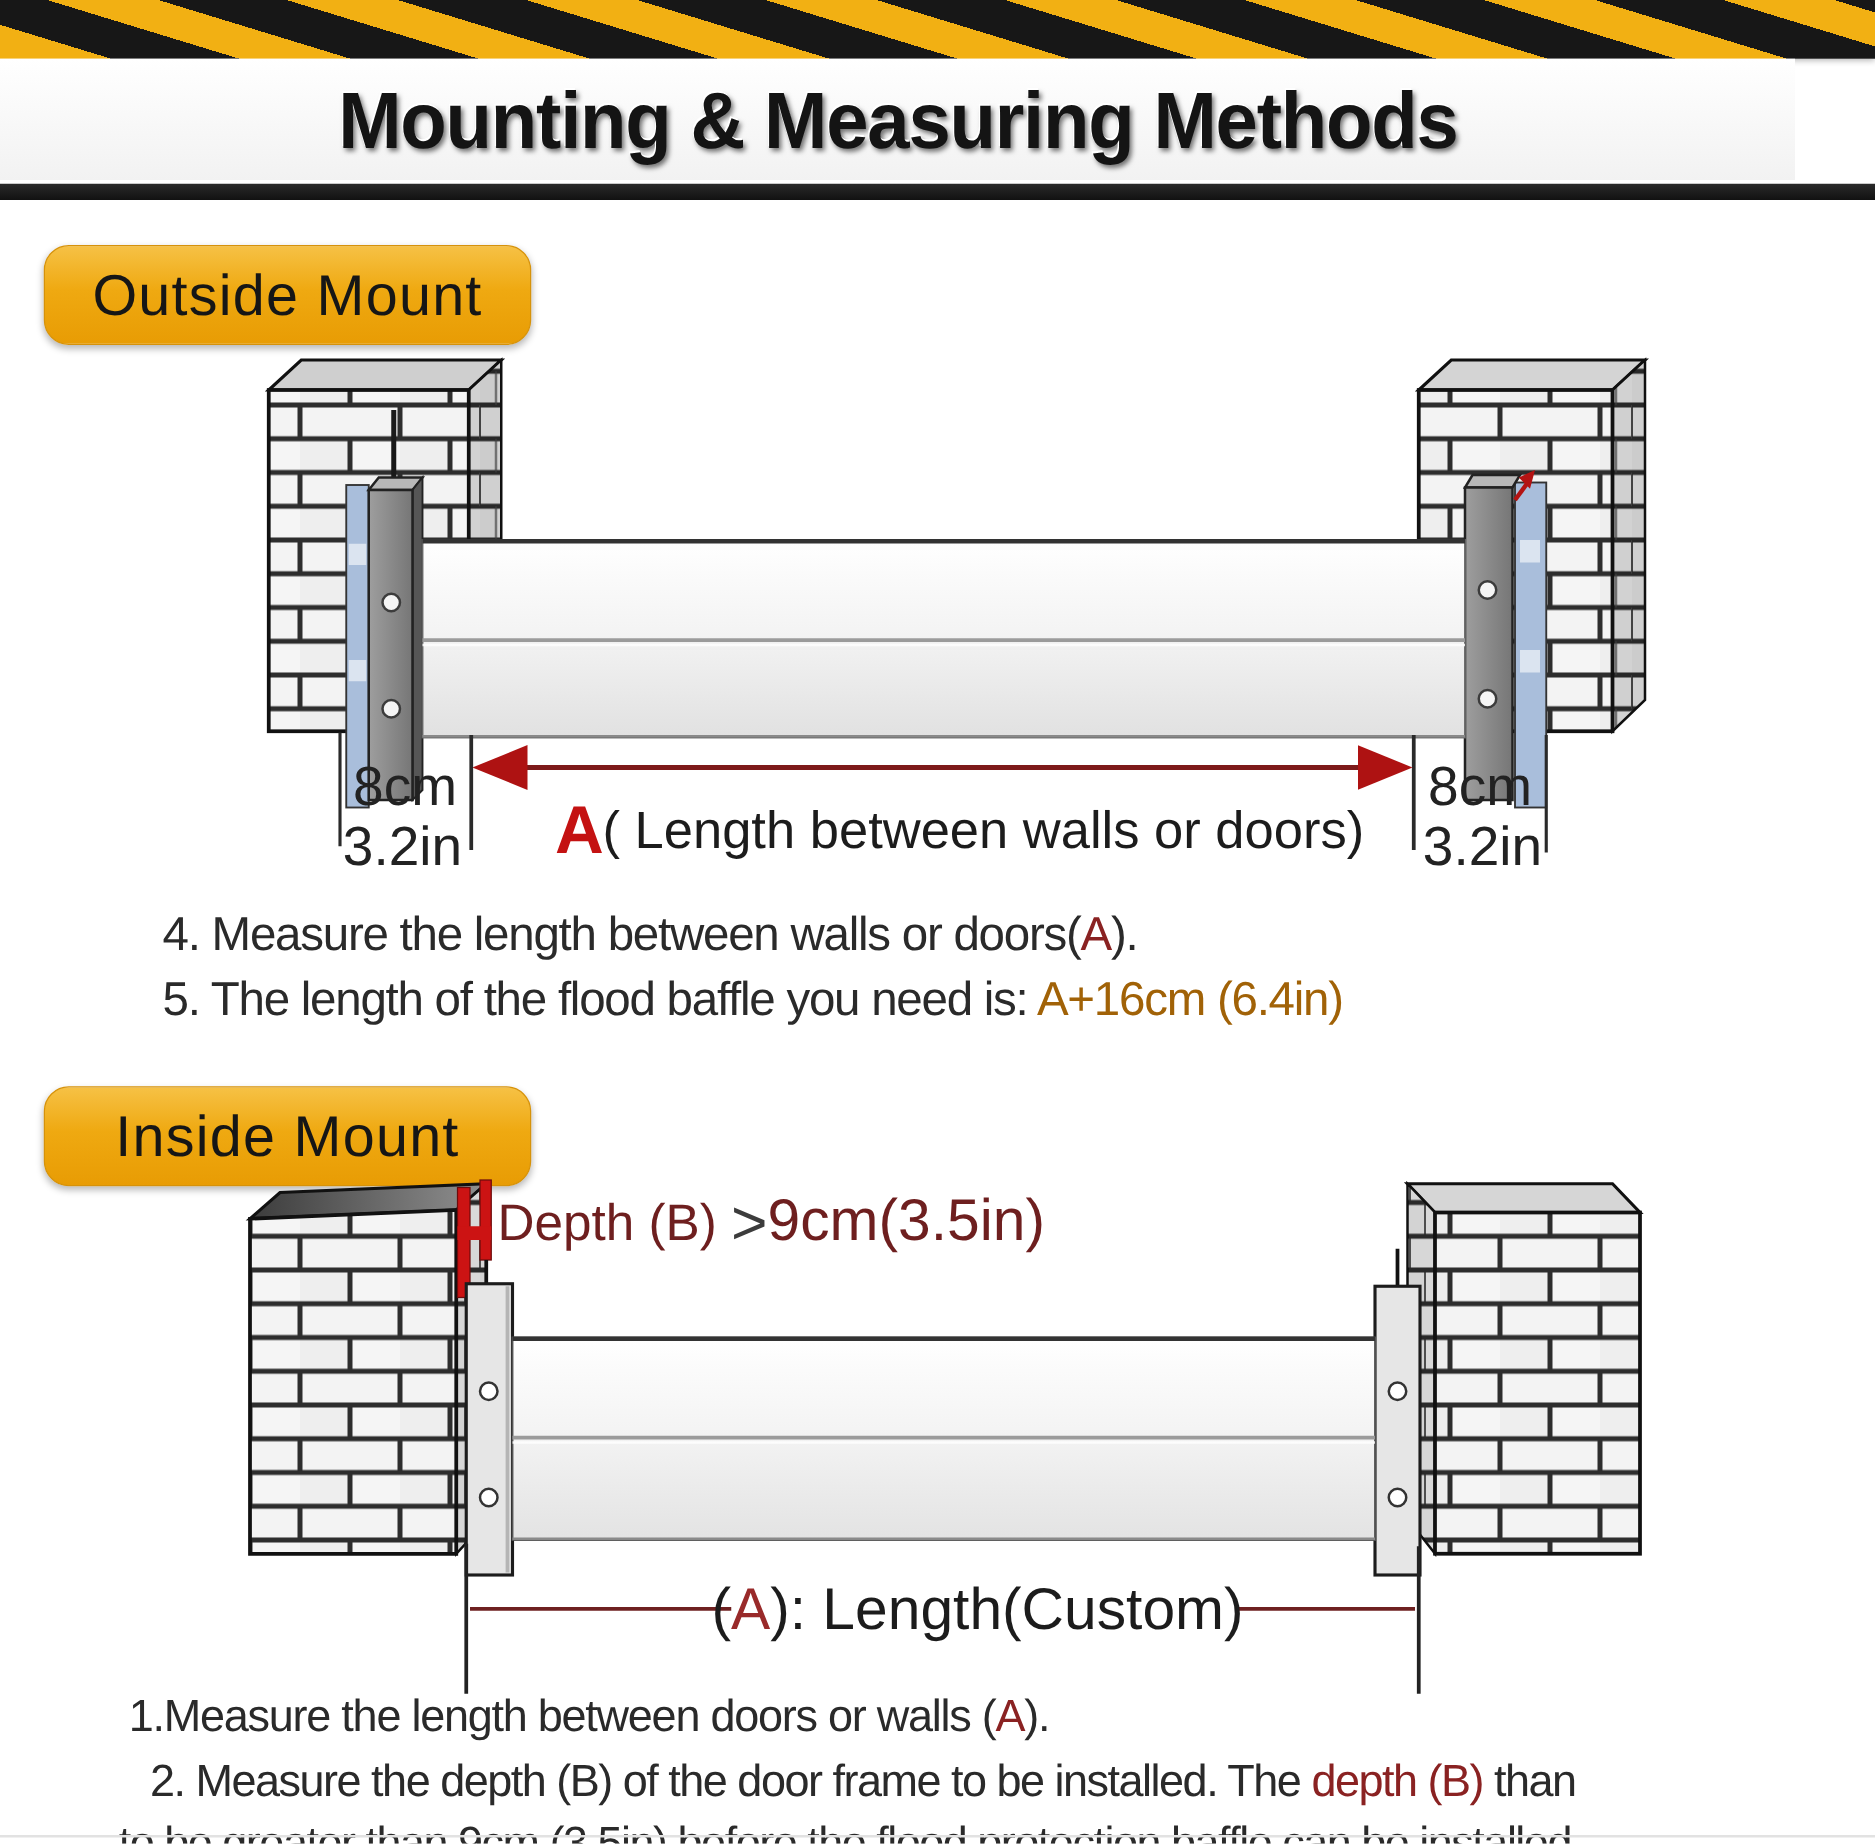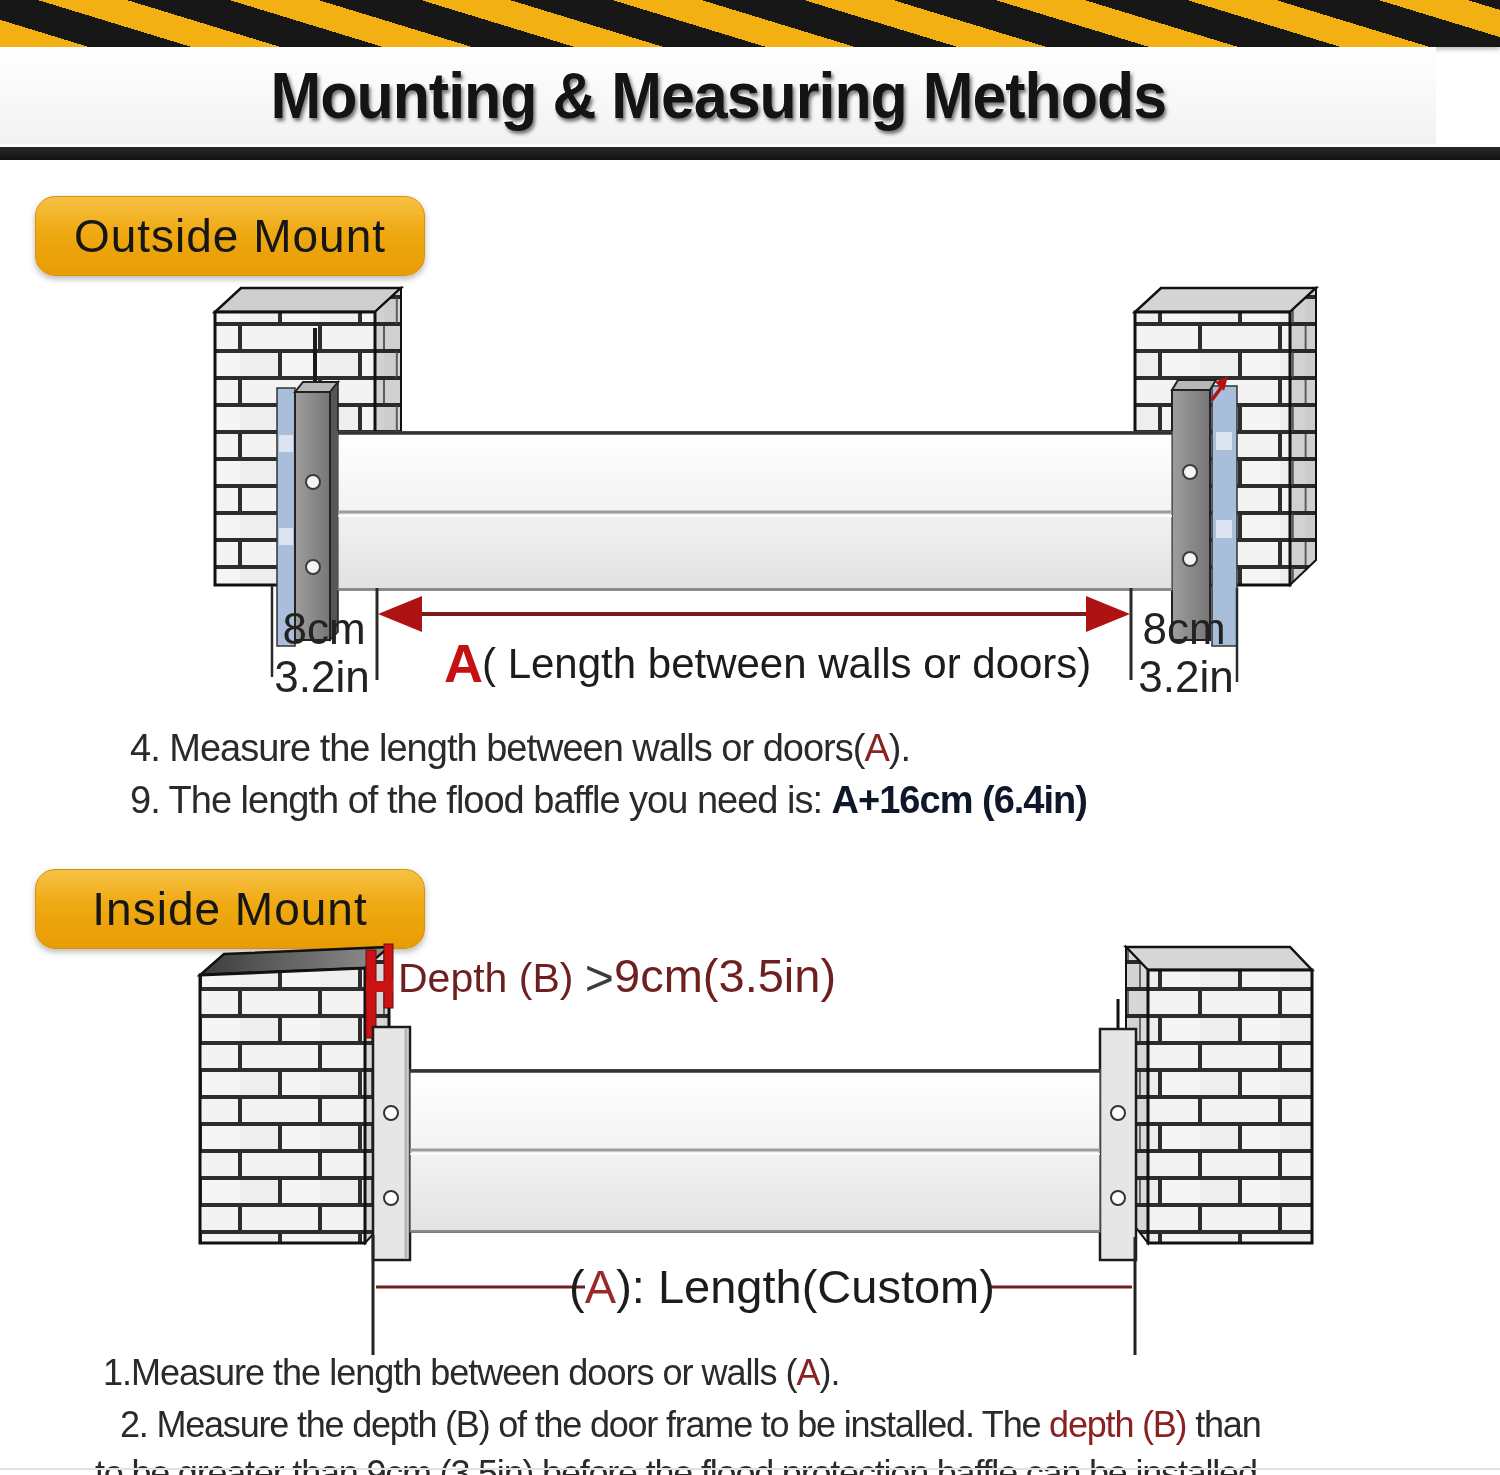--- a/index.html
+++ b/index.html
@@ -41,21 +41,21 @@
 
   
   .steps{position:absolute;color:#2a2a2a;}
   .steps p{margin:0;}
   .steps-outside{left:130px;top:722px;font-size:38px;letter-spacing:-1px;line-height:52px;}
   .steps-inside1{left:103px;top:1352px;font-size:36px;letter-spacing:-1px;}
   .steps-inside2{left:95px;top:1400px;width:1405px;font-size:36px;letter-spacing:-1.2px;
      line-height:49px;text-indent:25px;}
   .steps-inside2 .l2{text-indent:0;}
   .red-dark{color:#8a2222;}
-  .maroon{color:#0f172a;font-weight:bold;}
+  .maroon{color:#a16207;}
   .bottom-rule{position:absolute;left:0;top:1468px;width:1500px;height:2px;background:#e2e2e2;}
 </style>
 </head>
 <body>
 
 <div class="page">
 
   <div class="hazard-band"></div>
   <div class="title-band">
     <h1>Mounting &amp; Measuring Methods</h1>
@@ -156,21 +156,21 @@
       <text x="322" y="422" font-size="44" fill="#222" text-anchor="middle">3.2in</text>
       <text x="1184" y="374" font-size="44" fill="#222" text-anchor="middle">8cm</text>
       <text x="1186" y="422" font-size="44" fill="#222" text-anchor="middle">3.2in</text>
       <text x="444" y="412" font-size="54" font-weight="bold" fill="#c41212">A</text>
       <text x="482" y="408" font-size="42" fill="#1c1c1c">( Length between walls or doors)</text>
     </g>
   </svg>
 
   <div class="steps steps-outside">
     <p class="step"><span>4. Measure the length between walls or doors(</span><span class="red-dark">A</span><span>).</span></p>
-    <p class="step"><span>9. The length of the flood baffle you need is: </span><span class="maroon">A+16cm (6.4in)</span></p>
+    <p class="step"><span>5. The length of the flood baffle you need is: </span><span class="maroon">A+16cm (6.4in)</span></p>
   </div>
 
   <div class="badge badge-inside">
     <span>Inside Mount</span>
   </div>
 
   <svg id="inside-svg" class="diagram" viewBox="0 0 1500 425">
     <defs>
       <pattern id="ib" width="80" height="54" patternUnits="userSpaceOnUse">
         <rect width="80" height="54" fill="#a7a7a7"></rect>

